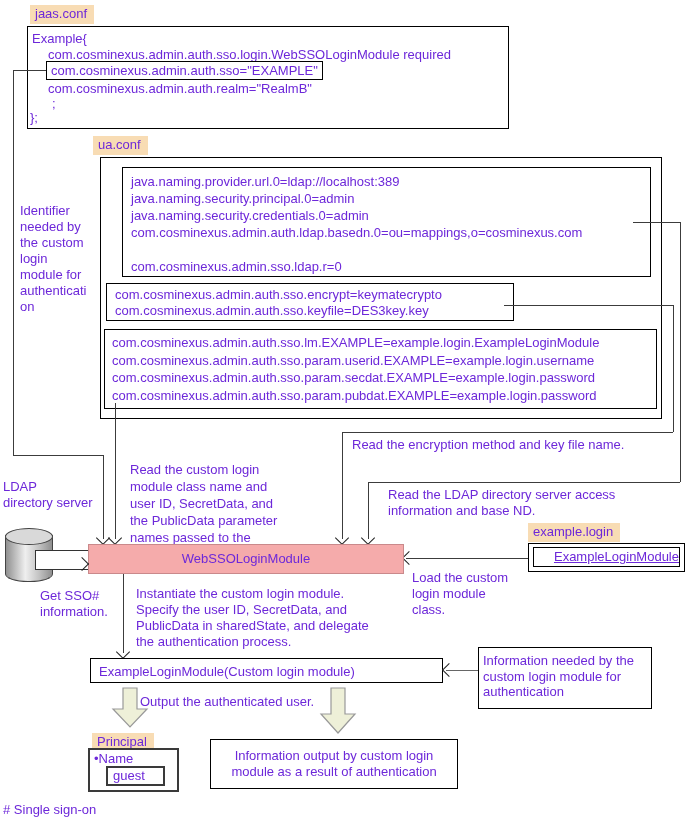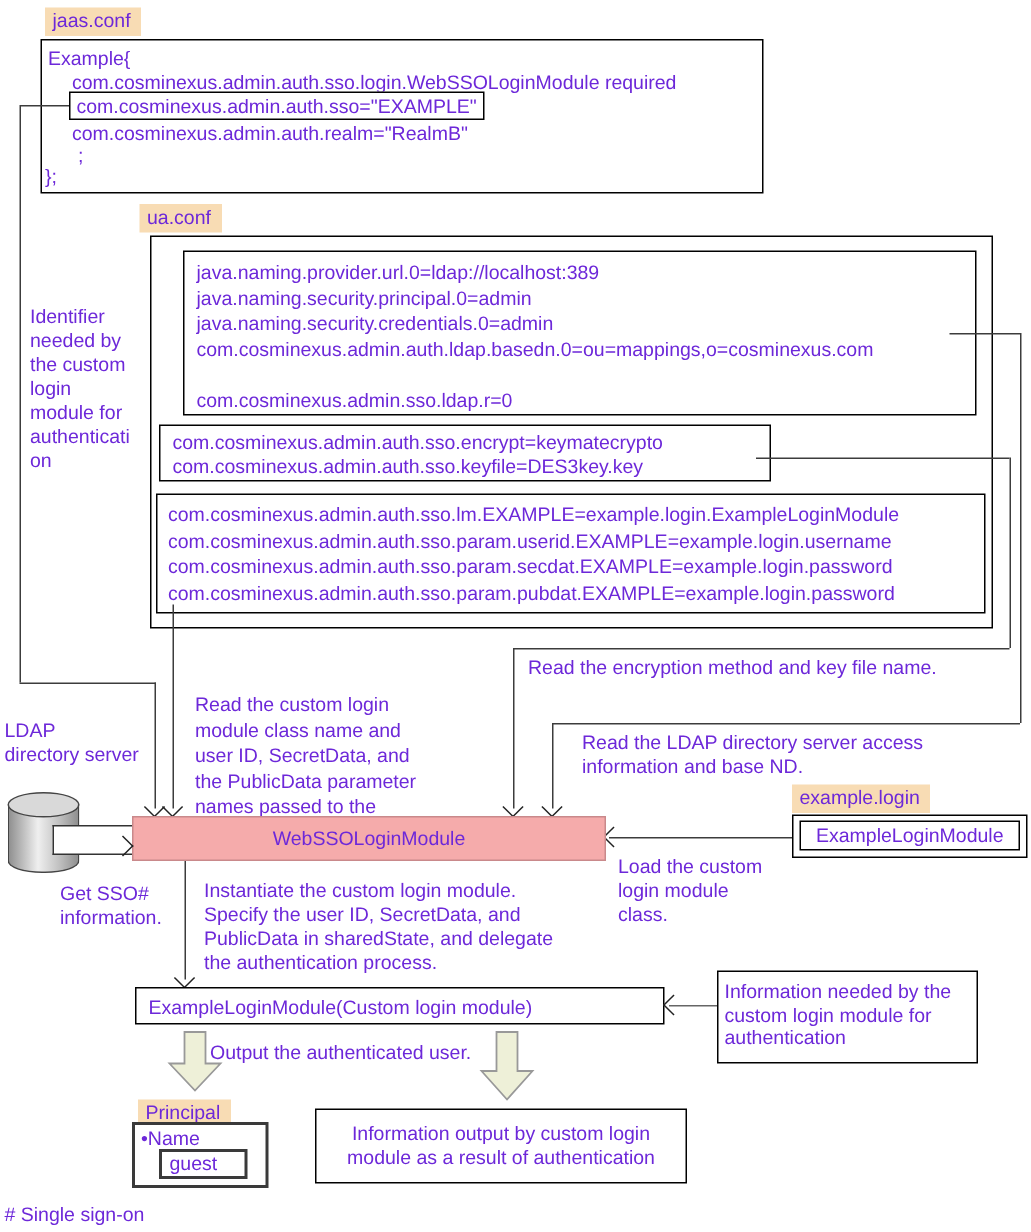--- a/index.html
+++ b/index.html
@@ -102,21 +102,21 @@
   <div class="chev right" style="left:77px;top:559px;z-index:5;"></div>
   <div class="txt" style="left:40px;top:588px;">Get SSO#
 information.</div>
 
   <div class="node-pink">WebSSOLoginModule</div>
 
   <div class="hline" style="left:406px;top:558px;width:122px;"></div>
   <div class="chev left" style="left:404px;top:553px;"></div>
   <div class="tag" style="left:528px;top:523px;">example.login</div>
   <div class="box" style="left:528px;top:543px;width:155px;height:27px;"></div>
-  <div class="box" style="left:533px;top:547px;width:145px;height:18px;text-align:center;line-height:18px;">ExampleLoginModule</div>
+  <div class="box" style="left:533px;top:547px;width:145px;height:18px;text-align:right;line-height:18px;text-decoration:underline;">ExampleLoginModule</div>
   <div class="txt" style="left:412px;top:570px;width:110px;">Load the custom
 login module
 class.</div>
 
   <div class="vline" style="left:123px;top:572px;height:81px;"></div>
   <div class="chev down" style="left:118px;top:647px;"></div>
   <div class="txt" style="left:136px;top:586px;width:280px;">Instantiate the custom login module.
 Specify the user ID, SecretData, and
 PublicData in sharedState, and delegate
 the authentication process.</div>

